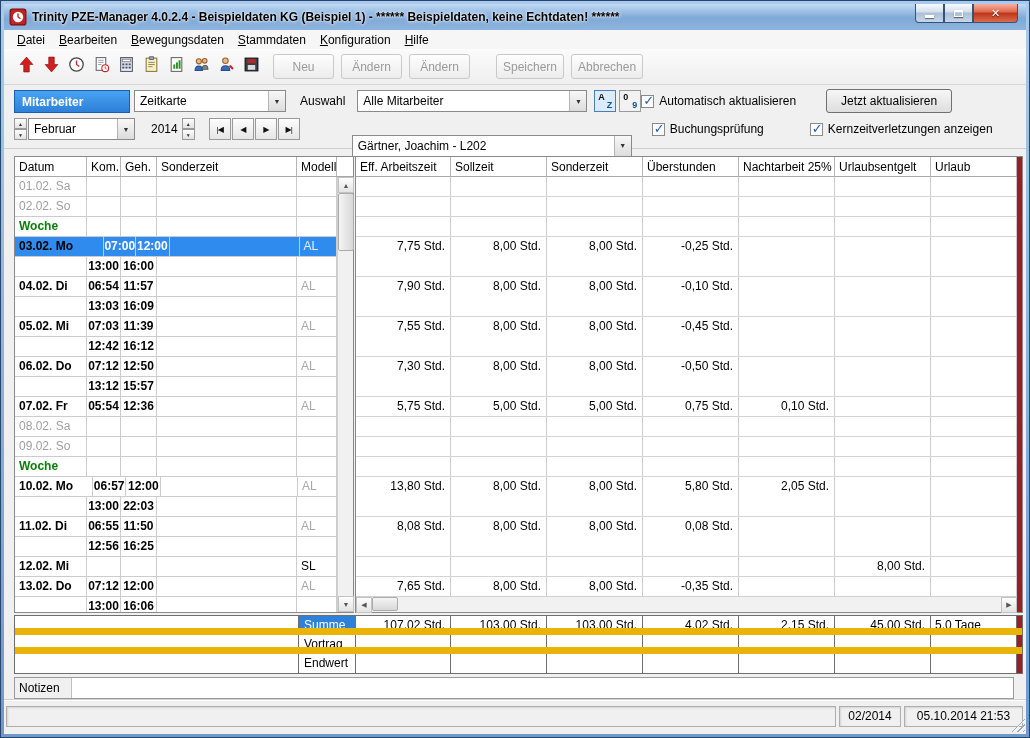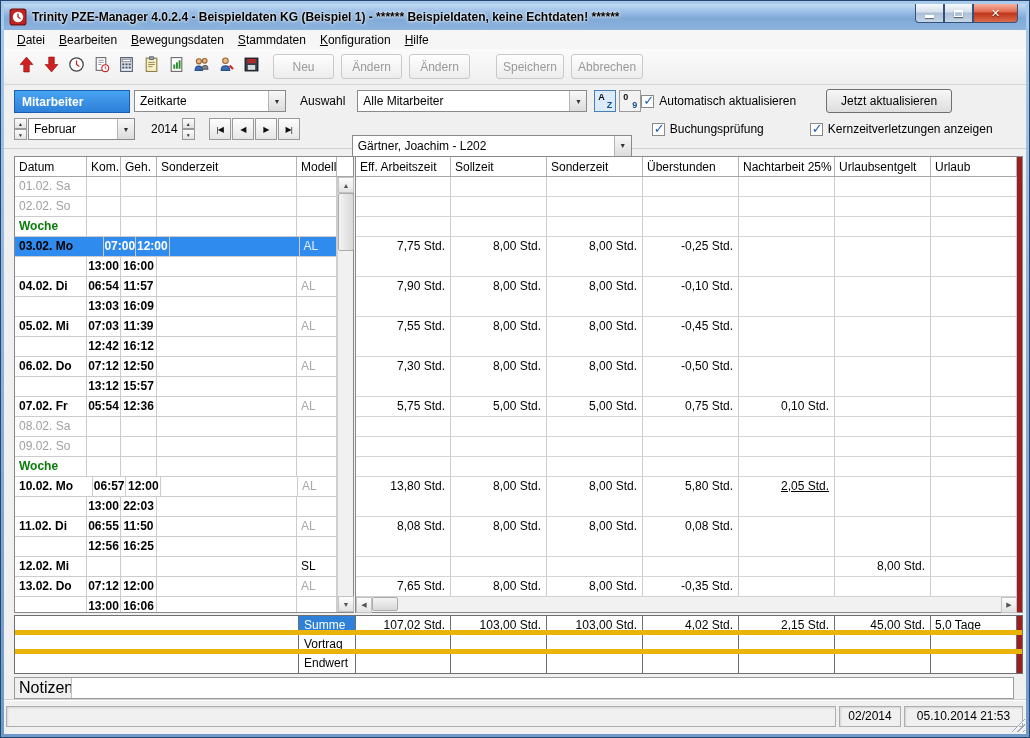--- a/index.html
+++ b/index.html
@@ -133,35 +133,35 @@
   .hscroll{position:absolute;left:0;bottom:0;width:661px;height:16px;background:#f1f1f1;
     border-top:1px solid #d0d0d0;box-sizing:border-box;display:flex;}
   .sb-thumb-h{width:26px;height:14px;box-sizing:border-box;border:1px solid #ababab;border-radius:2px;
     background:linear-gradient(#f4f4f4,#d8d8d8);}
   .hs-track{flex:1;}
   .redstrip{position:absolute;right:0;top:0;bottom:0;width:5px;background:var(--overflow_strip,#9b1f1f);}
 
   
   .summary{position:absolute;left:10px;top:585px;width:1009px;box-sizing:border-box;
     border:1px solid #6f6f6f;background:#fff;}
-  .srow{display:flex;height:19px;box-sizing:border-box;border-bottom:5px solid #eab308;}
+  .srow{display:flex;height:19px;box-sizing:border-box;border-bottom:7px solid #eab308;}
   .srow:last-child{border-bottom:none;}
   .s-spacer{width:284px;box-sizing:border-box;border-right:1px solid #6f6f6f;}
   .s-label{width:57px;box-sizing:border-box;border-right:1px solid #6f6f6f;font-size:12px;
     line-height:18px;padding-left:5px;overflow:hidden;}
   .s-label.sel{background:var(--accent_blue,#2e80d9);color:#fff;}
   .s-val{box-sizing:border-box;border-right:1px solid #6f6f6f;font-size:12px;line-height:18px;
     text-align:right;padding-right:5px;overflow:hidden;white-space:nowrap;}
   .s-val.s-last{text-align:left;padding-left:4px;}
   .s-red{width:5px;background:var(--overflow_strip,#9b1f1f);}
 
   
   .notes{position:absolute;left:10px;top:647px;width:1000px;height:22px;box-sizing:border-box;
     border:1px solid #9a9a9a;background:#f0f0f0;display:flex;}
-  .notes-label{width:52px;font-size:16px;line-height:20px;padding-left:4px;}
+  .notes-label{width:52px;font-size:12px;line-height:20px;padding-left:4px;}
   .notes-input{flex:1;border:none;border-left:1px solid #c0c0c0;background:#fff;
     font:12px "Liberation Sans","DejaVu Sans",sans-serif;padding:0 4px;outline:none;}
   .statusbar{position:absolute;left:0;top:670px;width:1022px;height:34px;background:#f0f0f0;
     border-top:1px solid #ffffff;box-shadow:0 -1px 0 #cfcfcf;box-sizing:border-box;}
   .sp{position:absolute;top:5px;height:21px;box-sizing:border-box;border:1px solid #aeaeae;
     box-shadow:inset 1px 1px 2px rgba(0,0,0,.12);font-size:12px;line-height:19px;text-align:center;
     white-space:nowrap;overflow:hidden;}
   .sp1{left:2px;width:830px;}
   .sp2{left:835px;width:62px;}
   .sp3{left:900px;width:119px;}
@@ -636,21 +636,21 @@
           <div class="rcell" style="width: 96px;"></div>
           <div class="rcell" style="width: 96px;"></div>
           <div class="rcell" style="width: 96px;"></div>
           <div class="rcell" style="width: 86px;"></div>
         </div>
         <div class="rgroup" style="height: 40px;">
           <div class="rcell" style="width: 95px;">13,80 Std.</div>
           <div class="rcell" style="width: 96px;">8,00 Std.</div>
           <div class="rcell" style="width: 96px;">8,00 Std.</div>
           <div class="rcell" style="width: 96px;">5,80 Std.</div>
-          <div class="rcell" style="width: 96px; text-decoration: underline;">2,05 Std.</div>
+          <div class="rcell" style="width: 96px;">2,05 Std.</div>
           <div class="rcell" style="width: 96px;"></div>
           <div class="rcell" style="width: 86px;"></div>
         </div>
         <div class="rgroup" style="height: 40px;">
           <div class="rcell" style="width: 95px;">8,08 Std.</div>
           <div class="rcell" style="width: 96px;">8,00 Std.</div>
           <div class="rcell" style="width: 96px;">8,00 Std.</div>
           <div class="rcell" style="width: 96px;">0,08 Std.</div>
           <div class="rcell" style="width: 96px;"></div>
           <div class="rcell" style="width: 96px;"></div>

